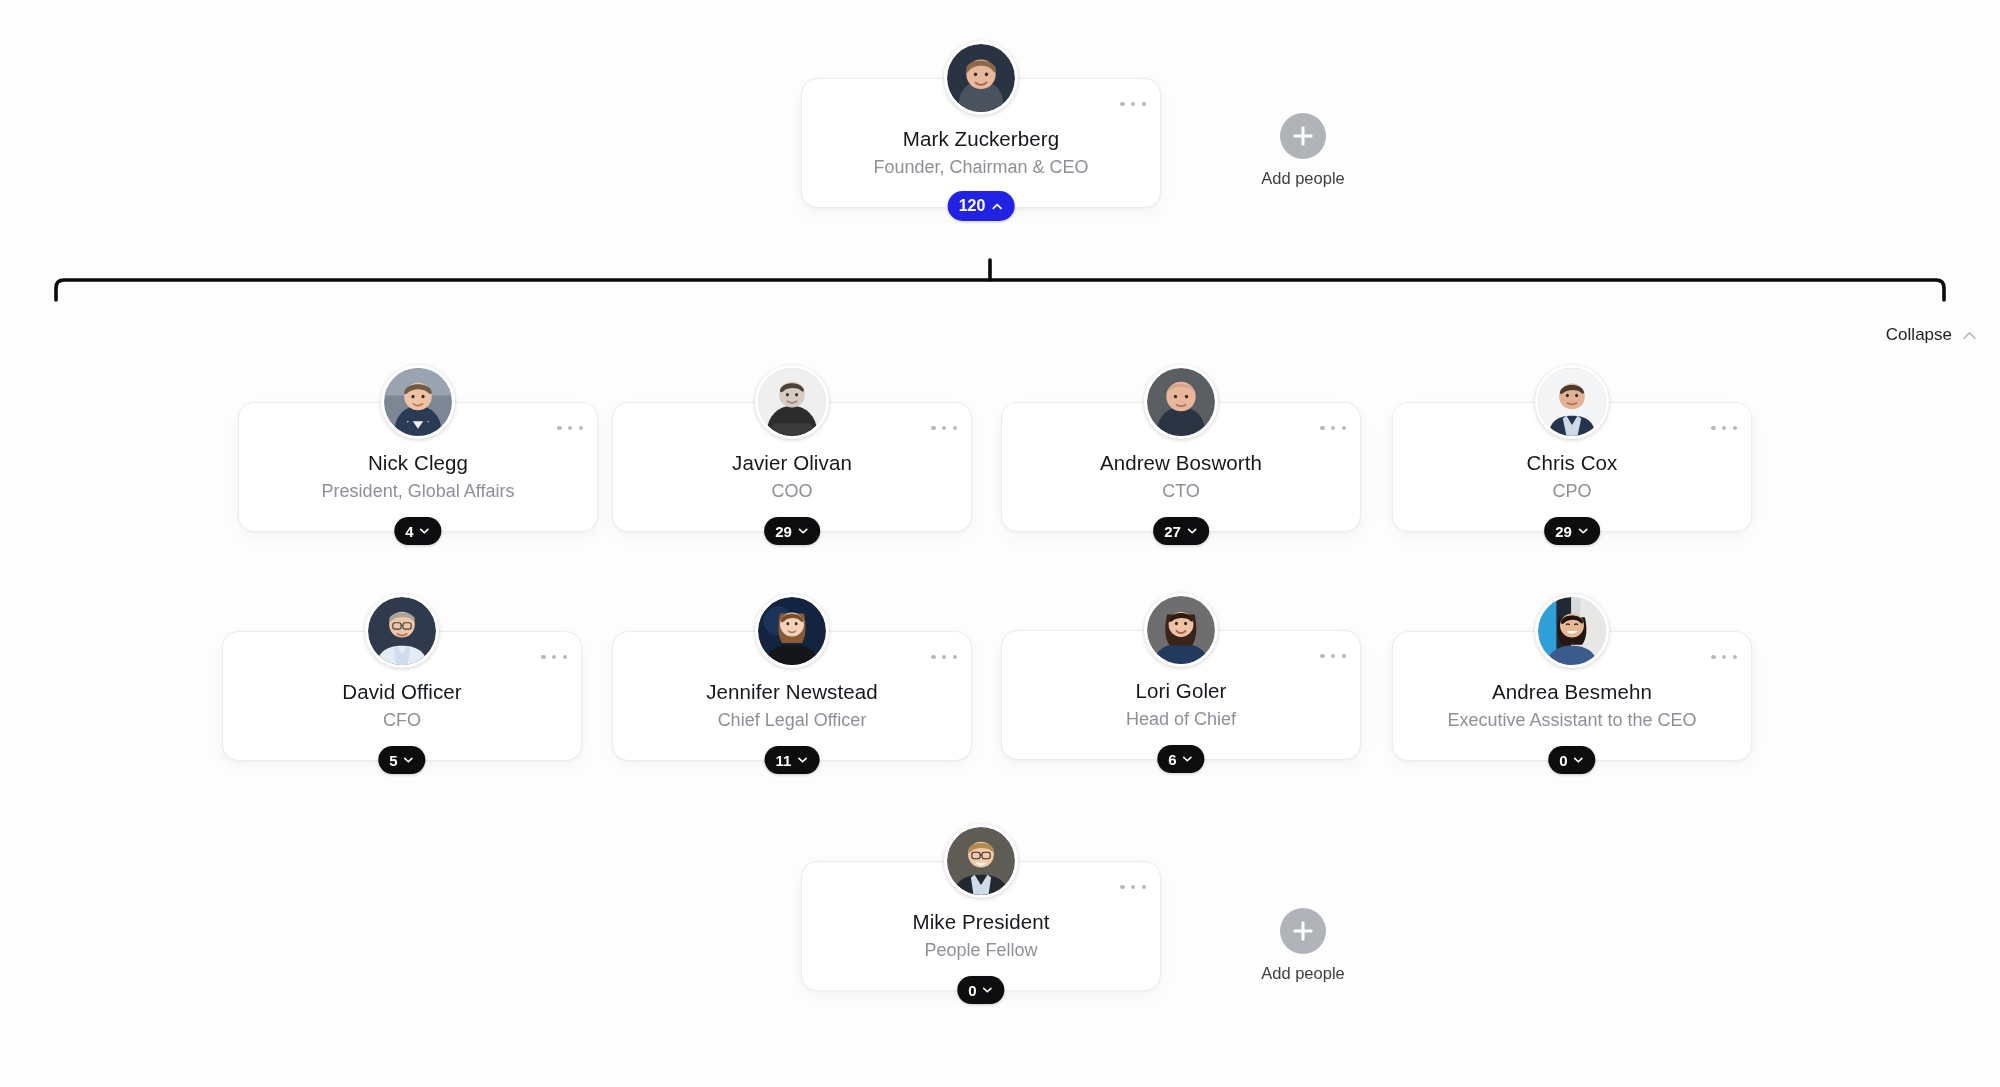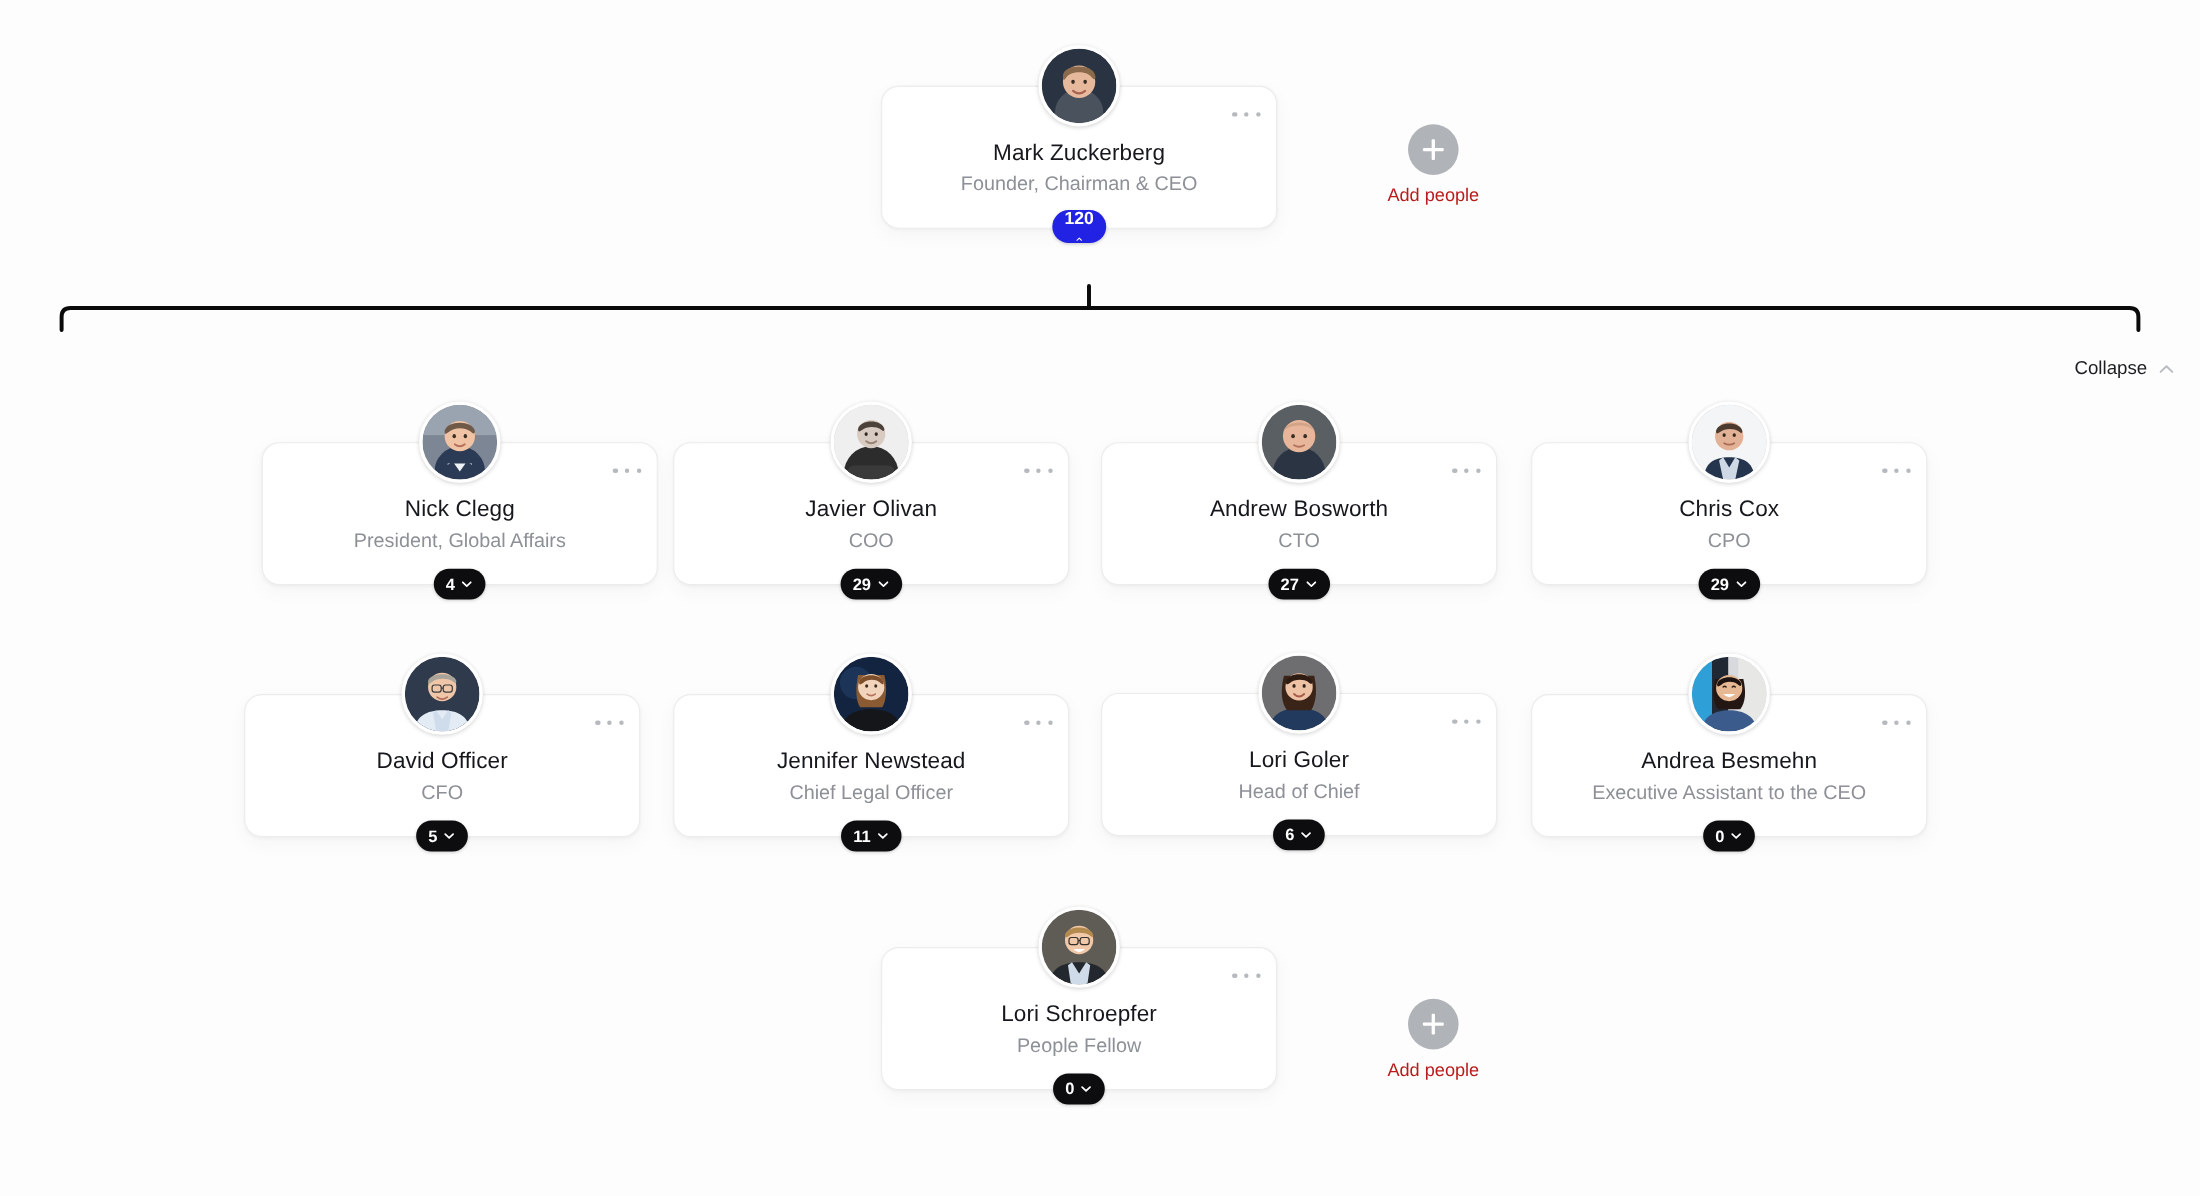--- a/index.html
+++ b/index.html
@@ -105,21 +105,20 @@
     gap: 5px;
     font-size: 15px;
     font-weight: bold;
     cursor: pointer;
     box-shadow: 0 1px 3px rgba(0,0,0,0.2);
   }
   .badge.root {
     background: #2222e4;
     height: 30px;
     font-size: 16px;
-    flex-direction: column;
   }
   .badge svg { display: block; }
 
   
   .add-people {
     position: absolute;
     width: 120px;
     text-align: center;
     cursor: pointer;
   }
@@ -144,21 +143,21 @@
     transform: translate(-50%, -50%);
   }
   .add-circle::after {
     left: 50%; top: 50%;
     width: 3px; height: 19px;
     transform: translate(-50%, -50%);
   }
   .add-label {
     margin-top: 10px;
     font-size: 16.5px;
-    color: #b91c1c;
+    color: #404040;
     white-space: nowrap;
   }
 
   
   #bracket {
     position: absolute;
     left: 0;
     top: 258px;
     width: 2000px;
     height: 50px;
@@ -542,21 +541,21 @@
           <path d="M36 30.5h2" stroke="#33312e" stroke-width="1.2"></path>
           <path d="M31 39q6 6 12 0" fill="#ffffff"></path>
         </g>
       </svg>
     </div>
     <div class="kebab">
         <i></i>
         <i></i>
         <i></i>
       </div>
-    <div class="card-name">Lori Schroepfer</div>
+    <div class="card-name">Mike President</div>
     <div class="card-title">People Fellow</div>
     <div class="badge">
       <span>0</span>
       <svg width="12" height="12" viewBox="0 0 16 16">
         <path d="M3.2 5.8L8 10.4l4.8-4.6" stroke="#ffffff" stroke-width="2.1" fill="none" stroke-linecap="round" stroke-linejoin="round"></path>
       </svg>
     </div>
   </div>
 
   <div class="add-people" style="left:1243px; top:908px;">

